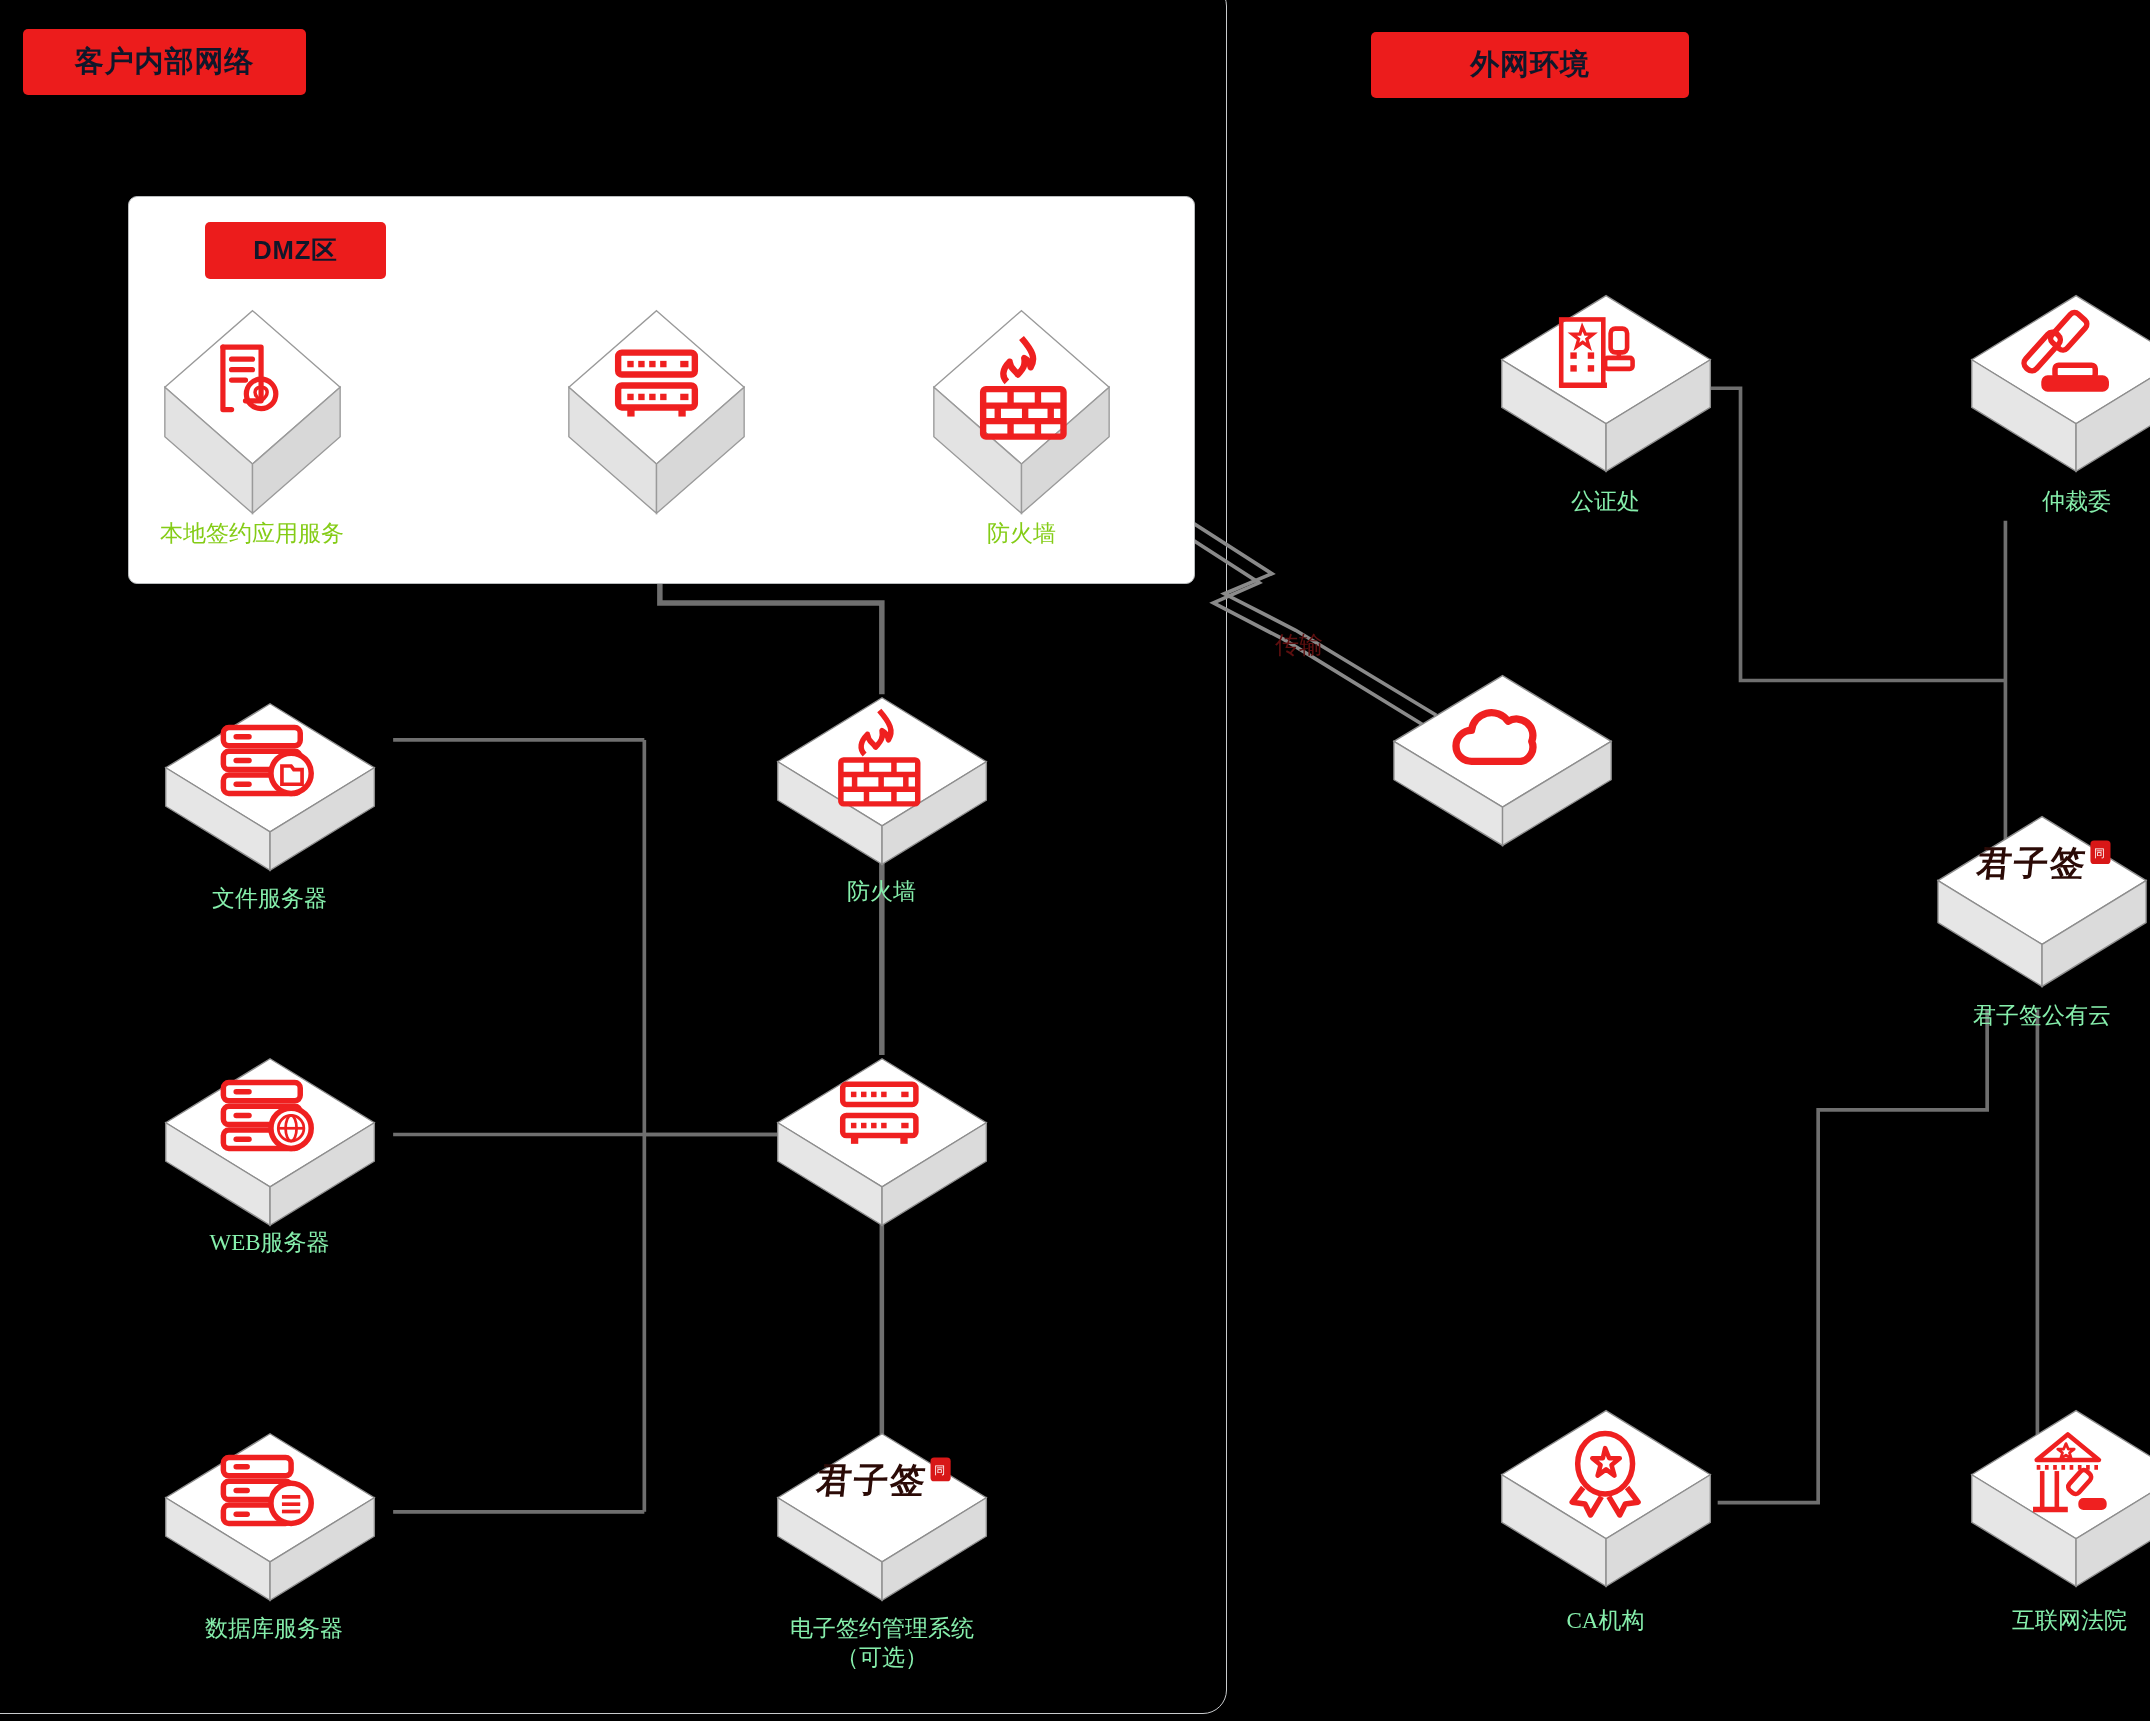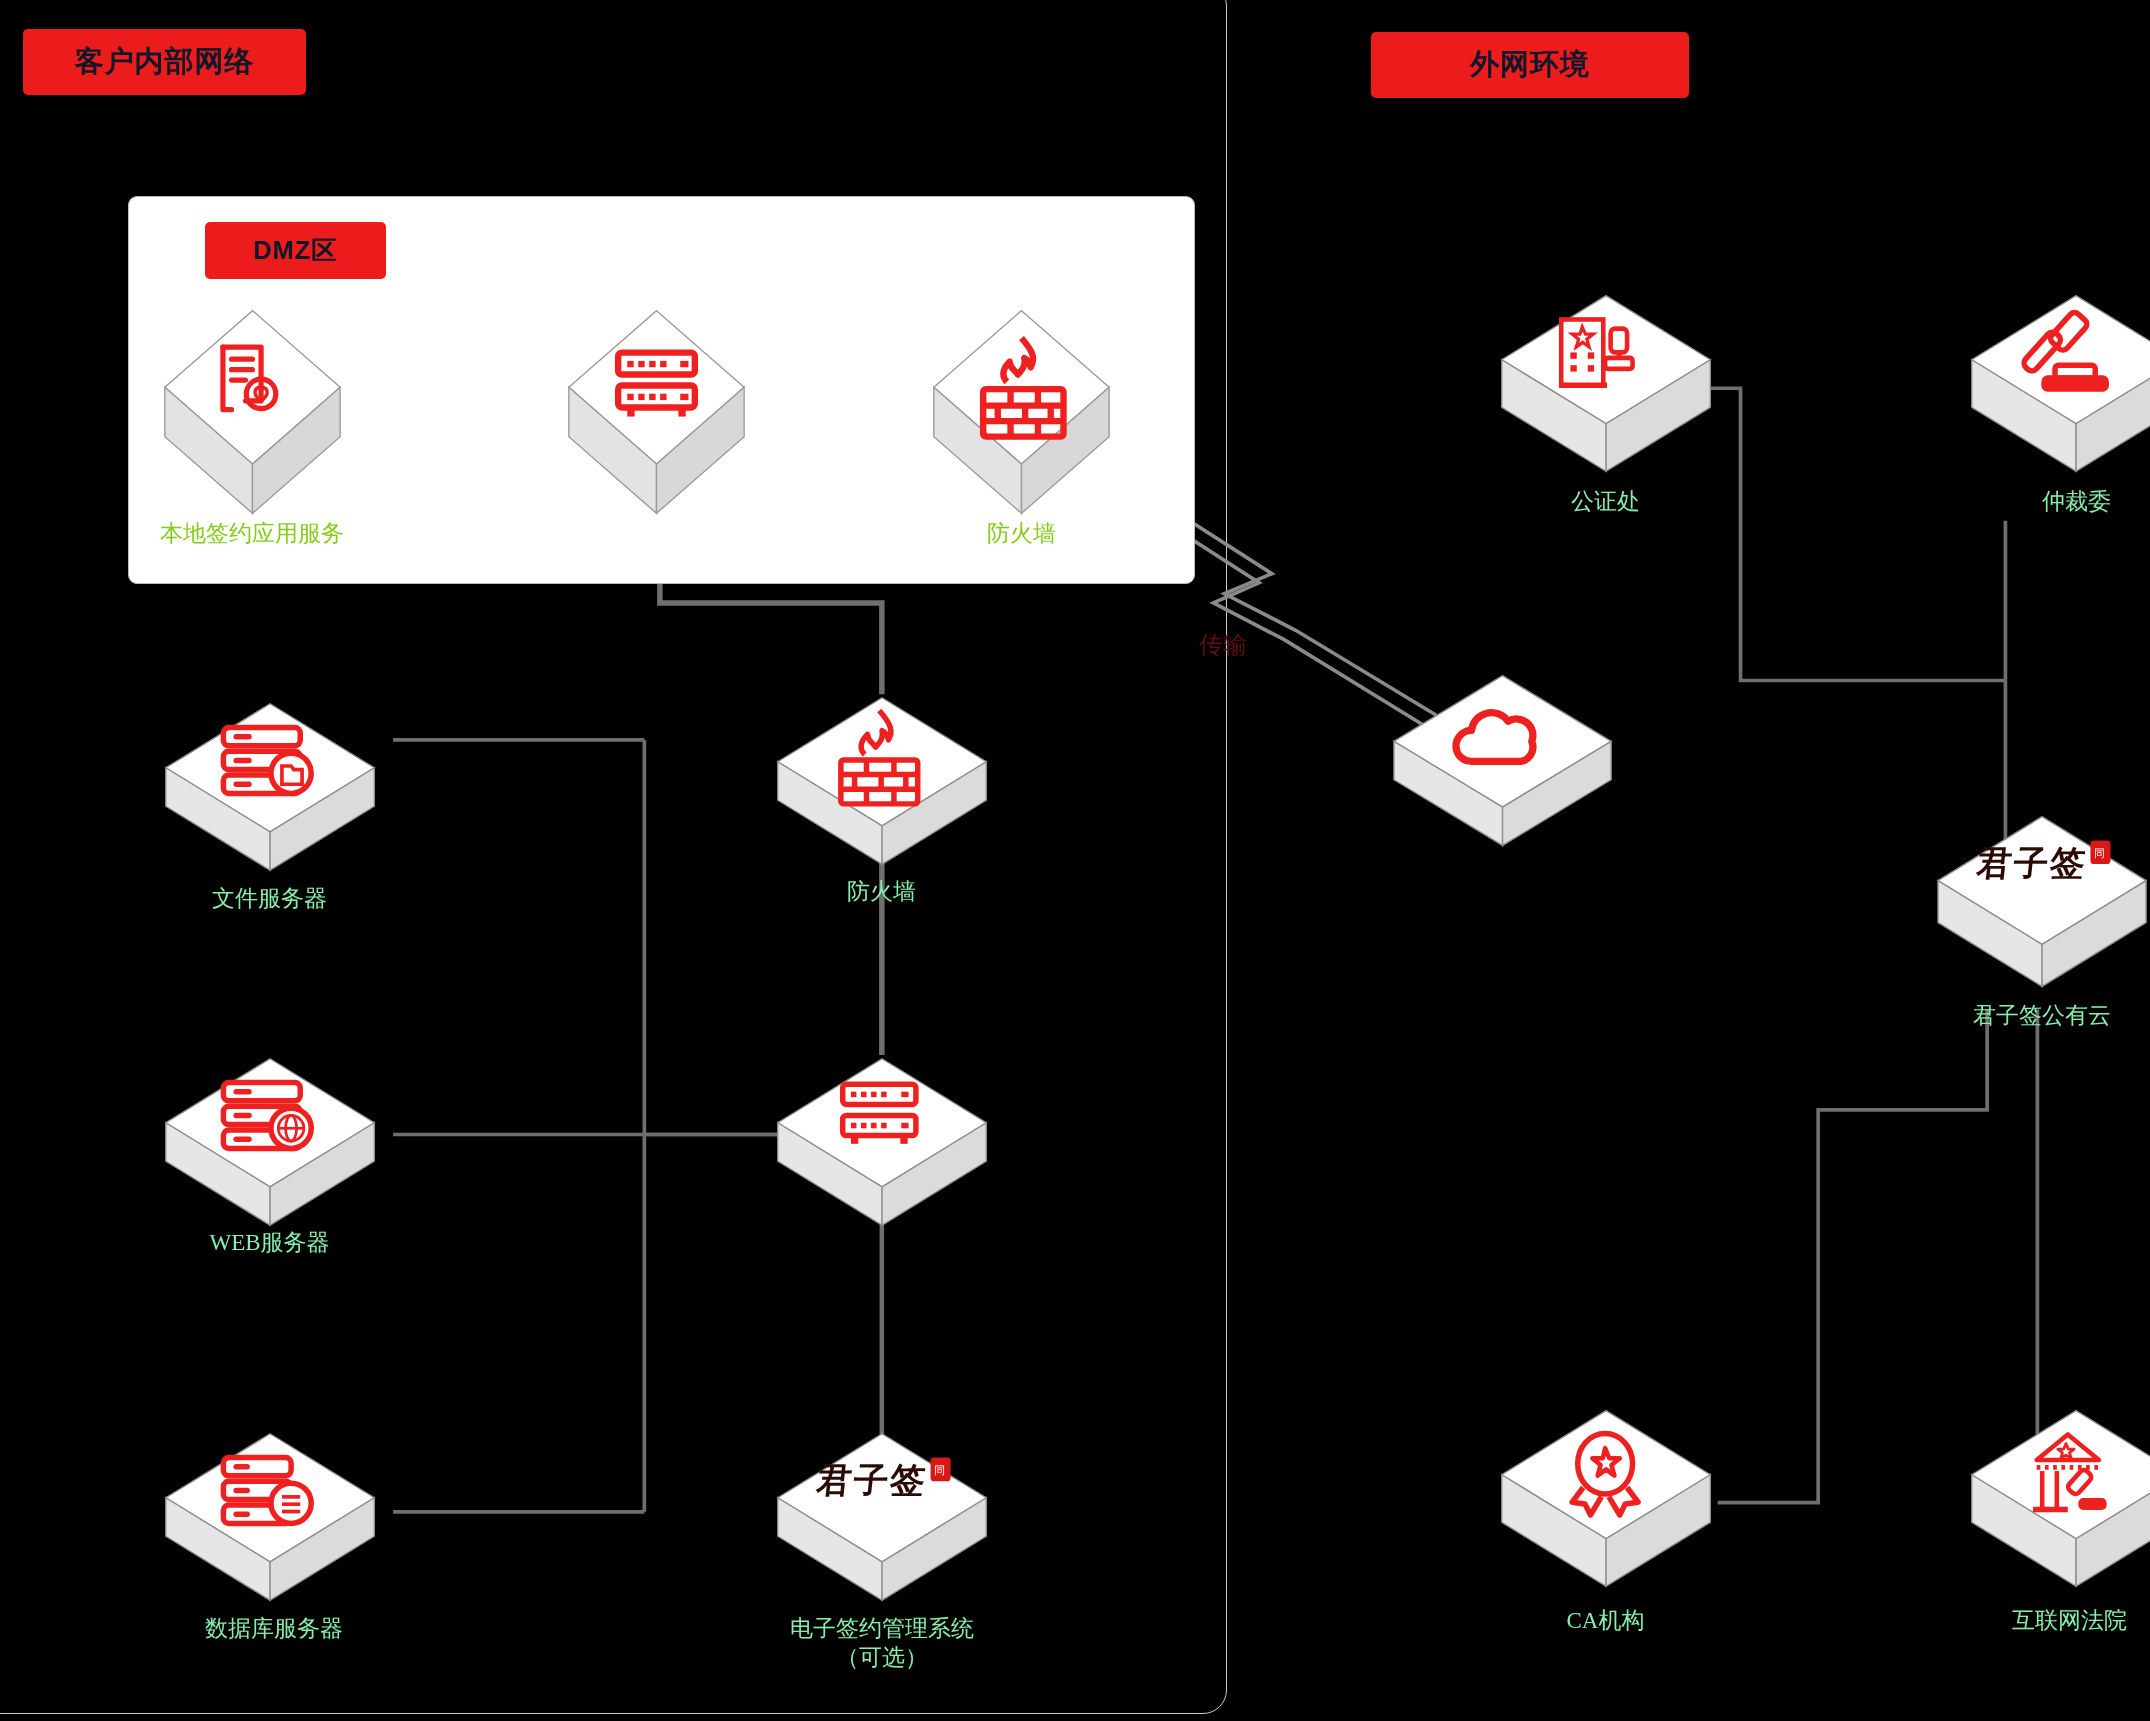--- a/index.html
+++ b/index.html
@@ -335,21 +335,21 @@
         <rect x="122" y="-6" width="22" height="26" rx="4" fill="#d81717"></rect>
         <text x="126" y="12" font-family="'DejaVu Sans','Liberation Sans',sans-serif" font-size="12" fill="#ffffff">同</text>
       </g>
     </svg>
   </div>
   <div class="node-label lbl-red" style="left:745px; top:1614px; width:274px;">
     <div>电子签约管理系统</div>
     <div>（可选）</div>
   </div>
 
-  <div class="node-label lbl-red2" style="left:1168px; top:630px; width:110px; font-size:24px;">
+  <div class="node-label lbl-red2" style="left:1244px; top:630px; width:110px; font-size:24px;">
     <span>传输</span>
   </div>
 
   <div class="iso" style="left:1499px; top:292px;">
     <svg width="215" height="183" viewBox="0 0 235 200">
       <polygon points="117,4 231,74 117,144 3,74" fill="#ffffff" stroke="#8e8e8e" stroke-width="1.5"></polygon>
       <polygon points="3,74 117,144 117,196 3,126" fill="#e6e6e6" stroke="#8e8e8e" stroke-width="1.5"></polygon>
       <polygon points="231,74 117,144 117,196 231,126" fill="#dbdbdb" stroke="#8e8e8e" stroke-width="1.5"></polygon>
       <g transform="translate(66,22)" fill="none" stroke="#ef2020" stroke-width="5">
         <rect x="2" y="8" width="46" height="72"></rect>

